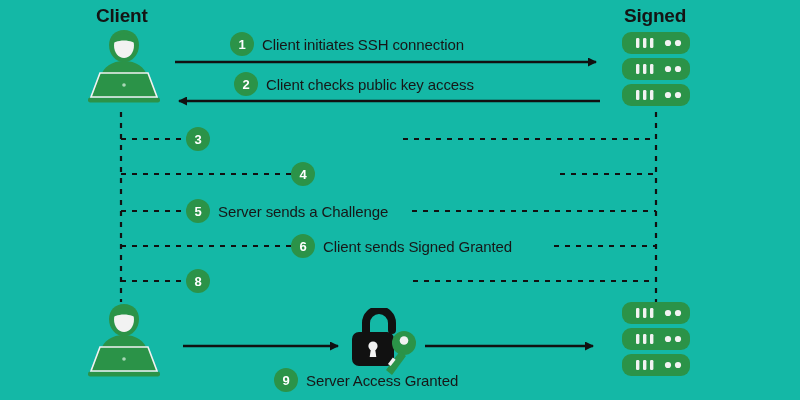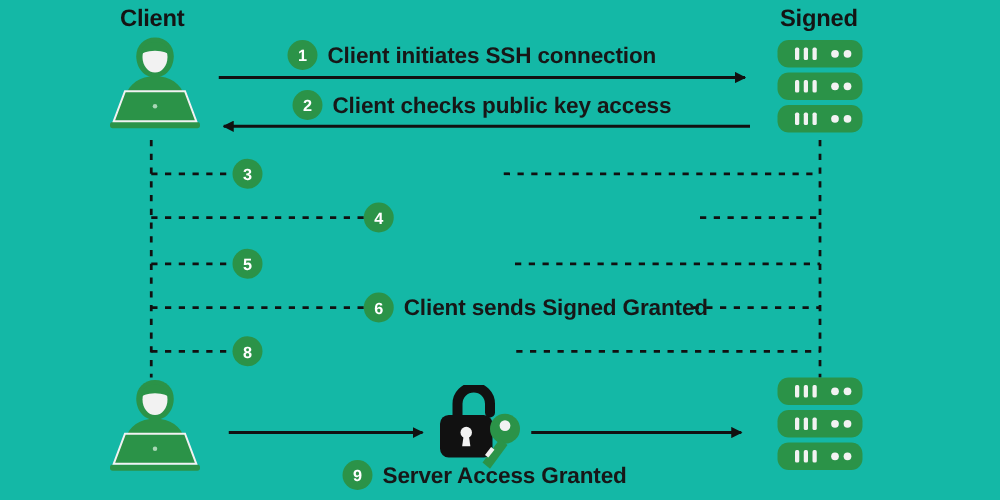--- a/index.html
+++ b/index.html
@@ -57,22 +57,22 @@
     font-size: 13px;
     font-weight: 700;
     display: flex;
     align-items: center;
     justify-content: center;
     flex: 0 0 auto;
     line-height: 1;
   }
   .step-label {
     margin-left: 8px;
-    font-size: 18px;
-    font-weight: 700;
+    font-size: 15px;
+    font-weight: 400;
     color: #171717;
     letter-spacing: -0.1px;
   }
 
   
   #step-1 { left: 230px; top: 31px; }
   #step-2 { left: 234px; top: 71px; }
   
   #step-3 { left: 186px; top: 126px; }
   #step-4 { left: 291px; top: 161px; }
@@ -251,20 +251,21 @@
   <div class="step-row" id="step-3">
     <span class="badge">3</span>
   </div>
 
   <div class="step-row" id="step-4">
     <span class="badge">4</span>
   </div>
 
   <div class="step-row" id="step-5">
     <span class="badge">5</span>
+    <span class="step-label">Server sends a Challenge</span>
   </div>
 
   <div class="step-row" id="step-6">
     <span class="badge">6</span>
     <span class="step-label">Client sends Signed Granted</span>
   </div>
 
   <div class="step-row" id="step-8">
     <span class="badge">8</span>
   </div>

